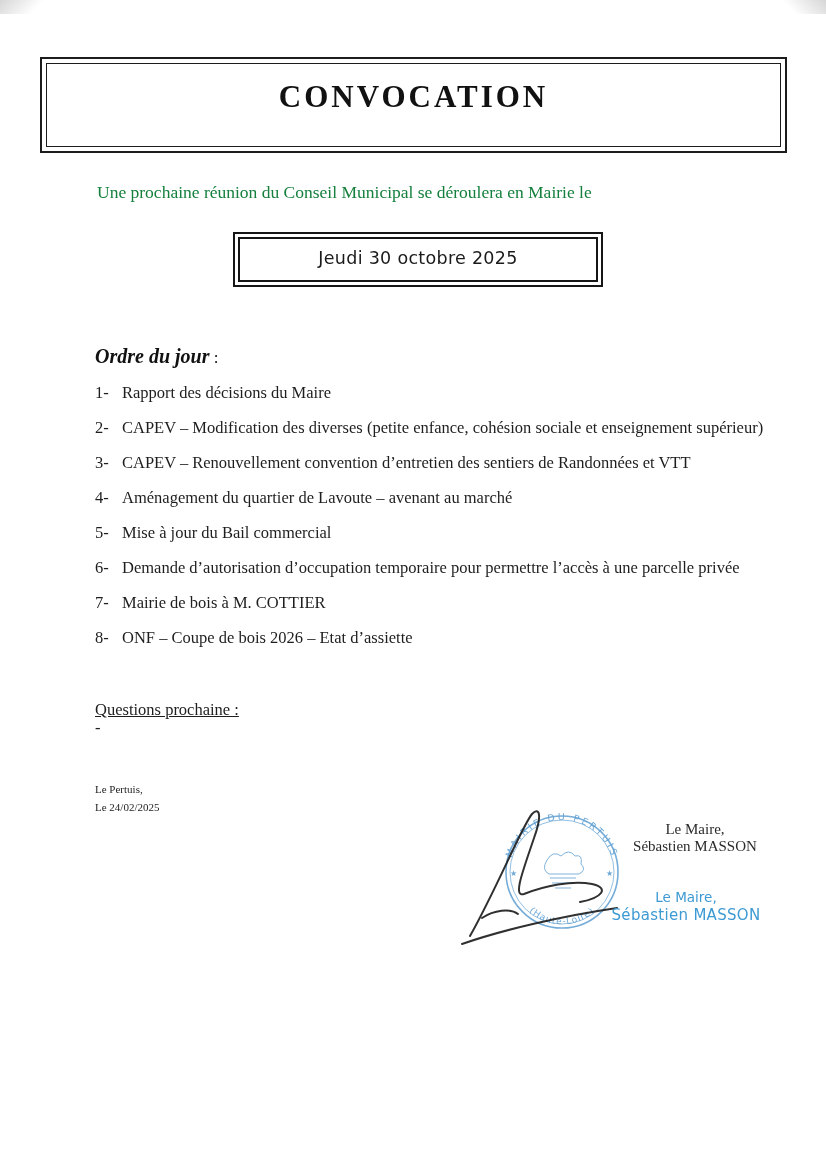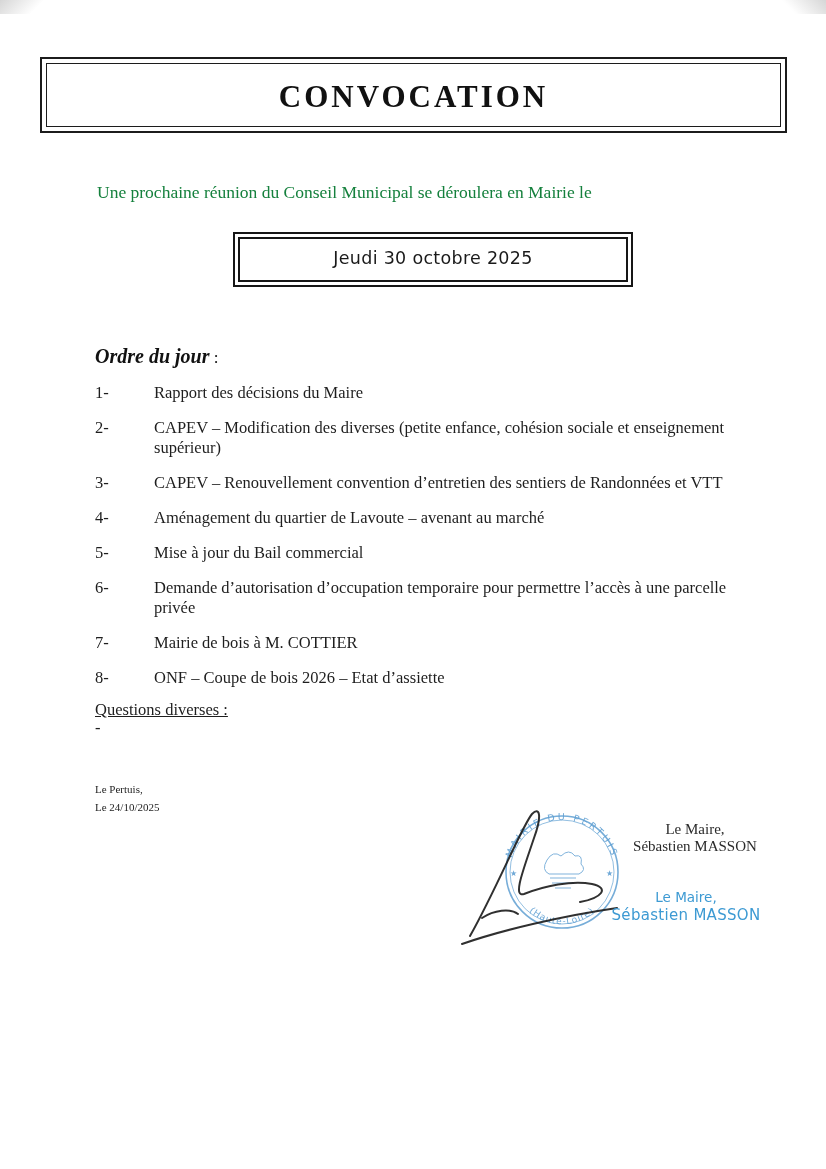--- a/index.html
+++ b/index.html
@@ -12,35 +12,35 @@
   
   .scan-corner { position:absolute; top:0; width:60px; height:14px; opacity:.35; }
   .scan-corner.left  { left:0;  background:linear-gradient(135deg,#8a8a8a 0%, transparent 60%); }
   .scan-corner.right { right:0; background:linear-gradient(225deg,#8a8a8a 0%, transparent 60%); }
 
   
   .title-box {
     position:absolute; top:57px; left:40px; width:747px;
     border:2px solid #1c1c1c; padding:4px; background:#fff;
   }
-  .title-inner { border:1px solid #1c1c1c; text-align:center; padding:15px 0 11px; }
+  .title-inner { border:1px solid #1c1c1c; text-align:center; padding:15px 0 31px; }
   .title-text {
     font-size:31px; font-weight:bold; letter-spacing:3px;
     font-family:"Liberation Serif", serif; color:#111;
   }
 
   
   .intro {
     position:absolute; top:182px; left:97px; width:680px;
     font-size:17.5px; color:#15803d;
   }
 
   
   .date-box {
-    position:absolute; top:232px; left:233px; width:400px;
+    position:absolute; top:232px; left:233px; width:370px;
     border:2px solid #161616; padding:3px; background:#fff;
   }
   .date-inner {
     border:2px solid #161616; text-align:center; padding:7px 0 9px;
     font-family:"DejaVu Sans", sans-serif; font-size:17.5px; line-height:25px;
     color:#1a1a1a; letter-spacing:.3px;
   }
 
   
   .agenda-heading {
@@ -49,21 +49,21 @@
   }
   .agenda-heading .underlined { }
   .agenda-heading .colon { font-style:normal; font-weight:normal; font-size:17px; }
 
   .agenda-list {
     position:absolute; top:383px; left:95px; width:670px;
     display:flex; flex-direction:column; gap:15px;
   }
   .agenda-item { display:flex; font-size:16.5px; line-height:20px; color:#1e1e1e; }
   .agenda-num { width:27px; flex:0 0 27px; }
-  .agenda-text { flex:1;margin-left:32px; }
+  .agenda-text { flex:1; }
 
   
   .questions-heading {
     position:absolute; top:700px; left:95px;
     font-size:16.5px; text-decoration:underline; color:#1e1e1e;
   }
   .questions-dash { position:absolute; top:718px; left:95px; font-size:16.5px; color:#1e1e1e; }
 
   
   .place-date { position:absolute; top:748px; left:95px; font-size:11px; line-height:18px; color:#1e1e1e;margin-top:32px; }
@@ -138,26 +138,26 @@
     <div class="agenda-item">
       <span class="agenda-num">7-</span>
       <span class="agenda-text">Mairie de bois à M. COTTIER</span>
     </div>
     <div class="agenda-item">
       <span class="agenda-num">8-</span>
       <span class="agenda-text">ONF – Coupe de bois 2026 – Etat d’assiette</span>
     </div>
   </div>
 
-  <div class="questions-heading">Questions diverses :</div>
+  <div class="questions-heading">Questions prochaine :</div>
   <div class="questions-dash">-</div>
 
   <div class="place-date">
     <div>Le Pertuis,</div>
-    <div>Le 24/10/2025</div>
+    <div>Le 24/02/2025</div>
   </div>
 
   <div class="stamp-area">
     <svg width="220" height="160" viewBox="0 0 220 160">
       <defs>
         <path id="arcTop" d="M 58 74 A 52 52 0 1 1 162 74"></path>
         <path id="arcBottom" d="M 64 92 A 48 48 0 0 0 156 92"></path>
       </defs>
 
       <g stroke="#5f9fd2" fill="none" opacity="0.85">

